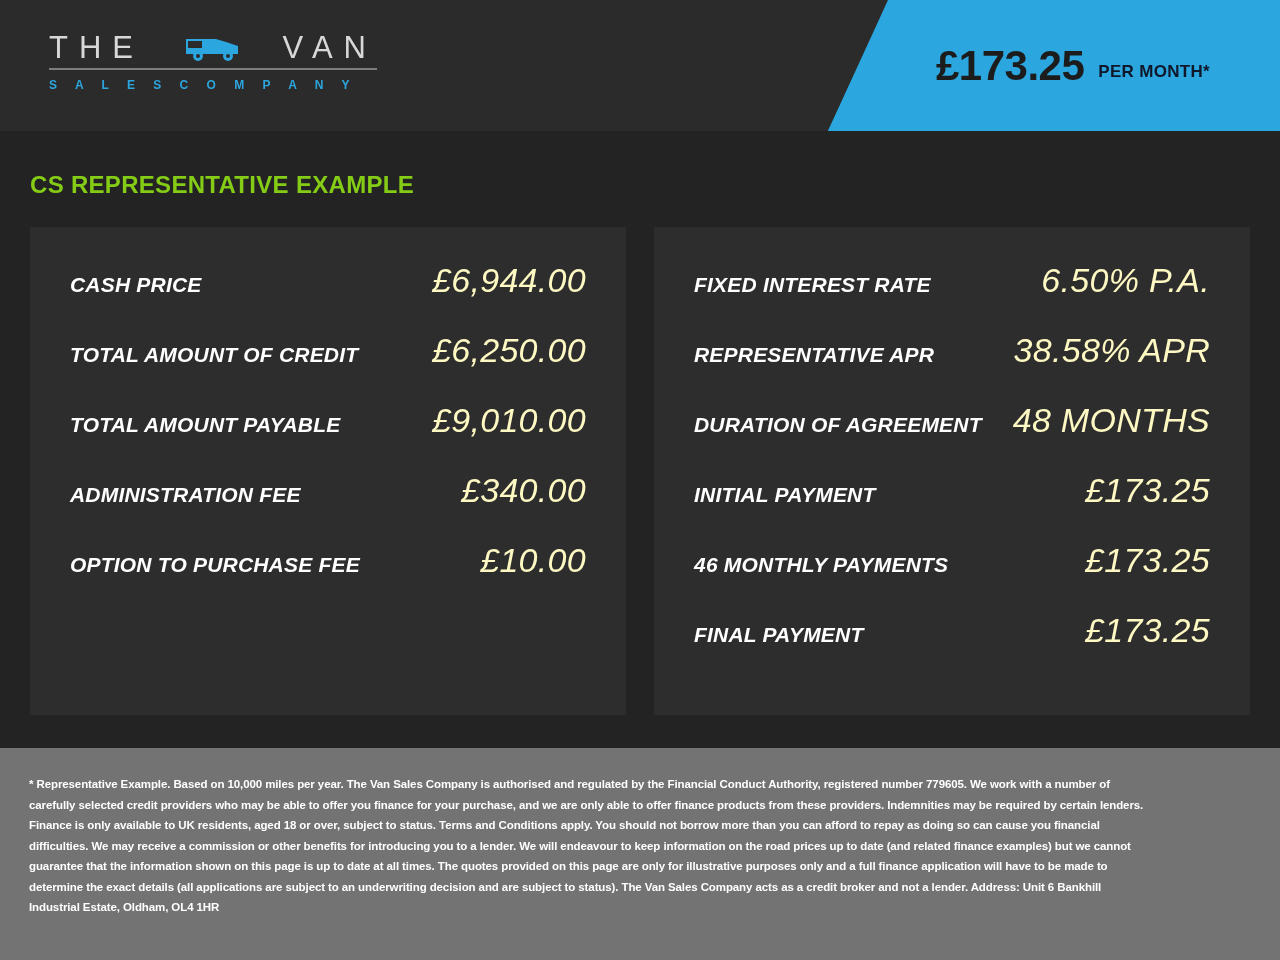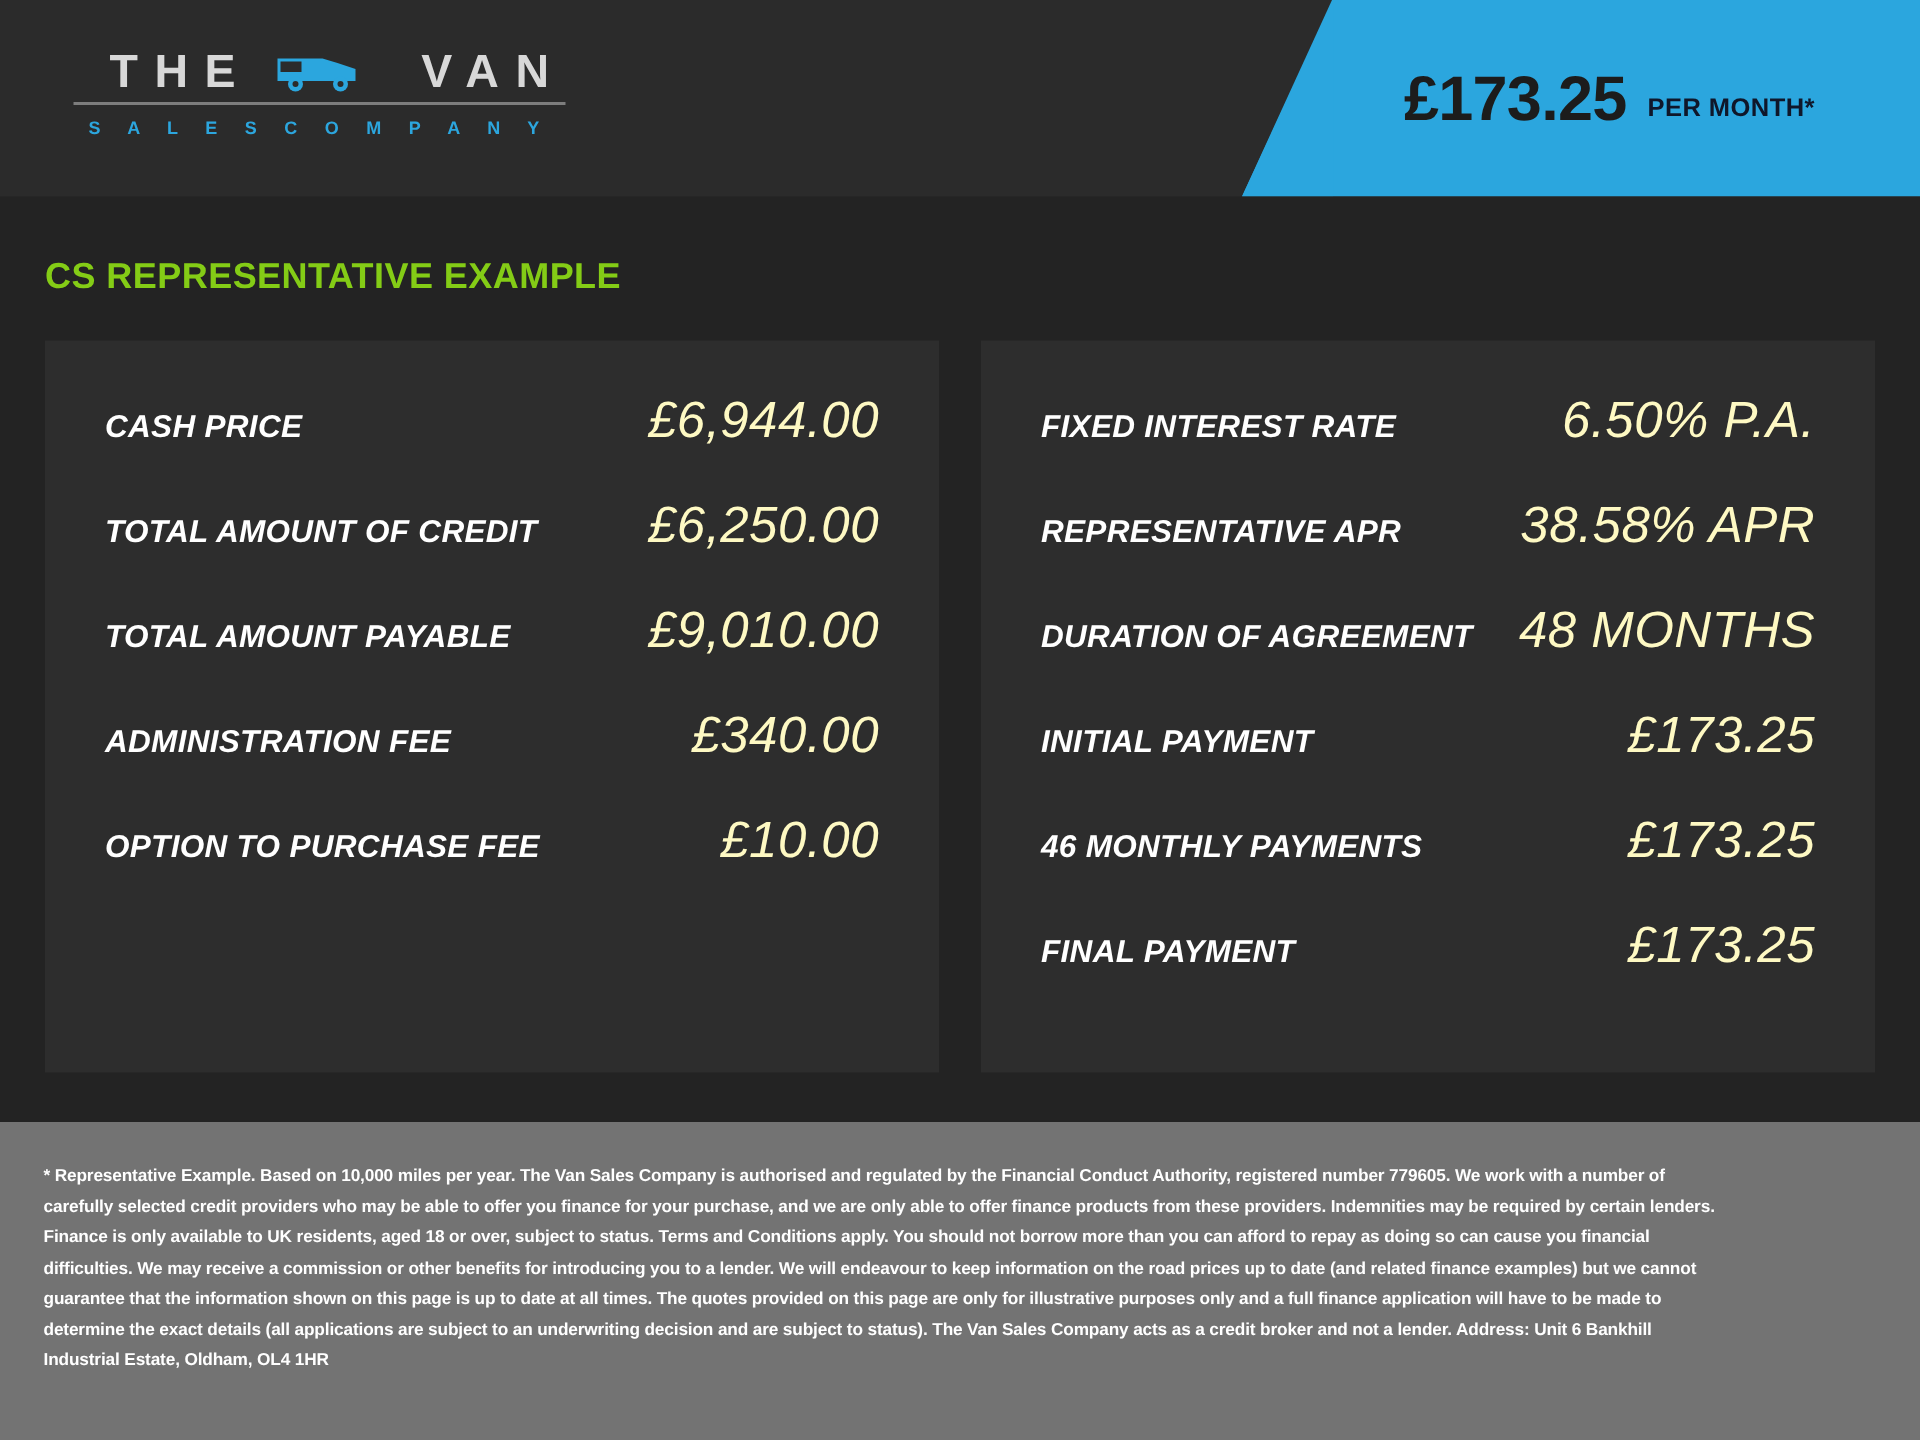--- a/index.html
+++ b/index.html
@@ -36,33 +36,31 @@
     align-items: center;
     justify-content: space-between;
     height: 40px;
     padding-bottom: 4px;
     border-bottom: 2px solid #7d7d7d;
     width: 328px;
   }
   .logo-word {
     color: #d8d8d8;
     font-size: 31px;
-    font-weight: bold;
+    font-weight: normal;
     letter-spacing: 11px;
     line-height: 1;
-    margin-left: 24px;
   }
   .logo-van-icon { width: 58px; height: 32px; position: relative; }
   .logo-sub {
     margin-top: 8px;
     color: #2ca6de;
     font-size: 12px;
     font-weight: bold;
     letter-spacing: 7.5px;
-    text-align: center;
     width: 328px;
   }
 
   .price-panel {
     position: absolute;
     right: 0;
     top: 0;
     height: 131px;
     width: 392px;
     background: #2ba6de;

